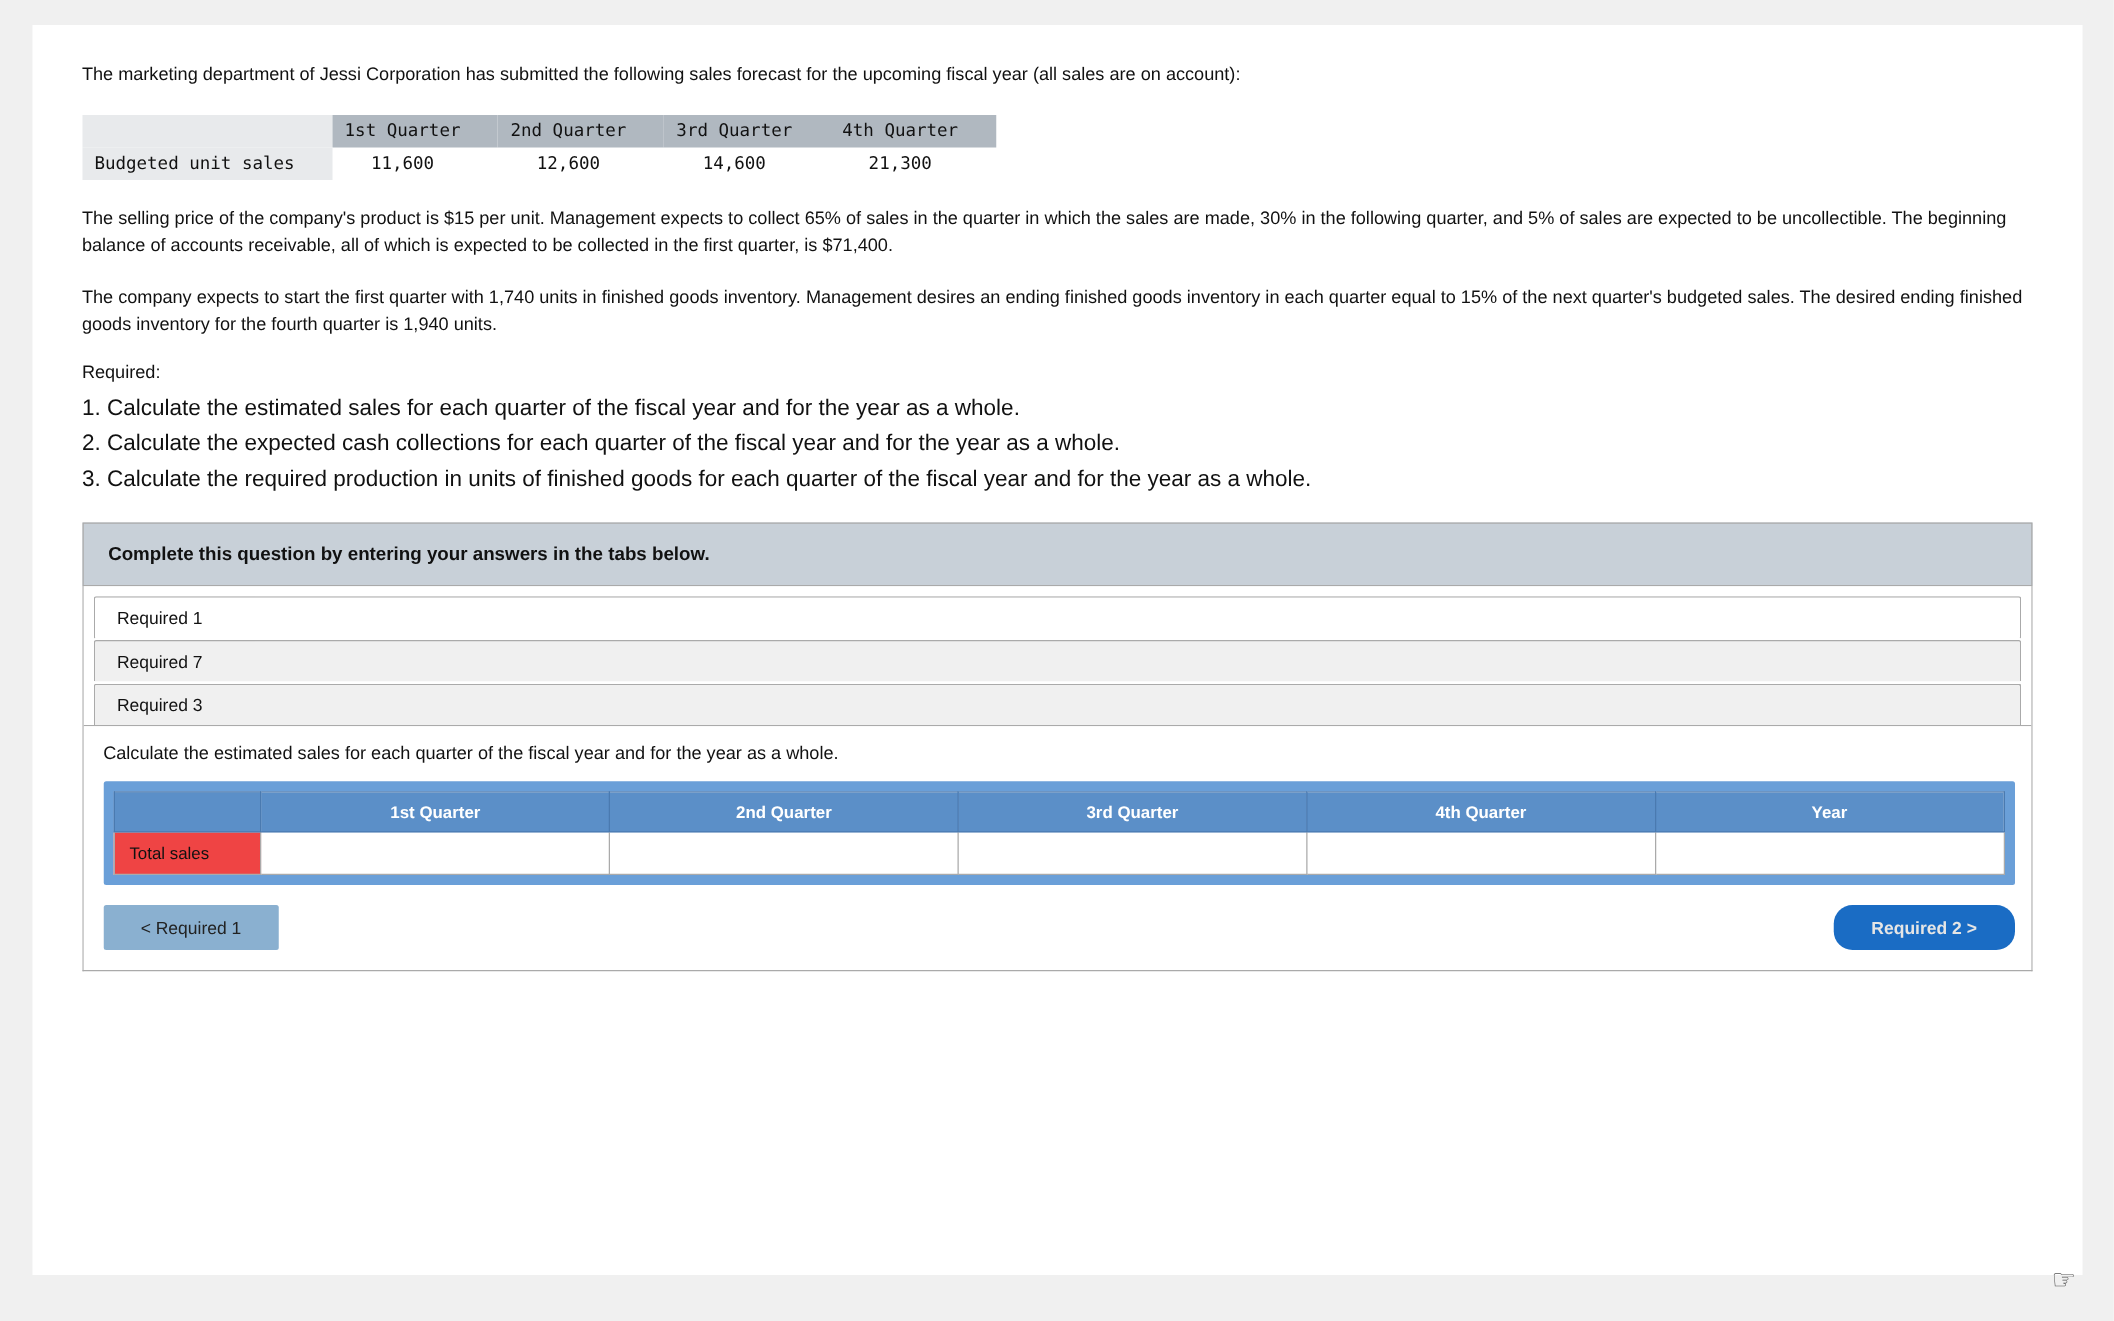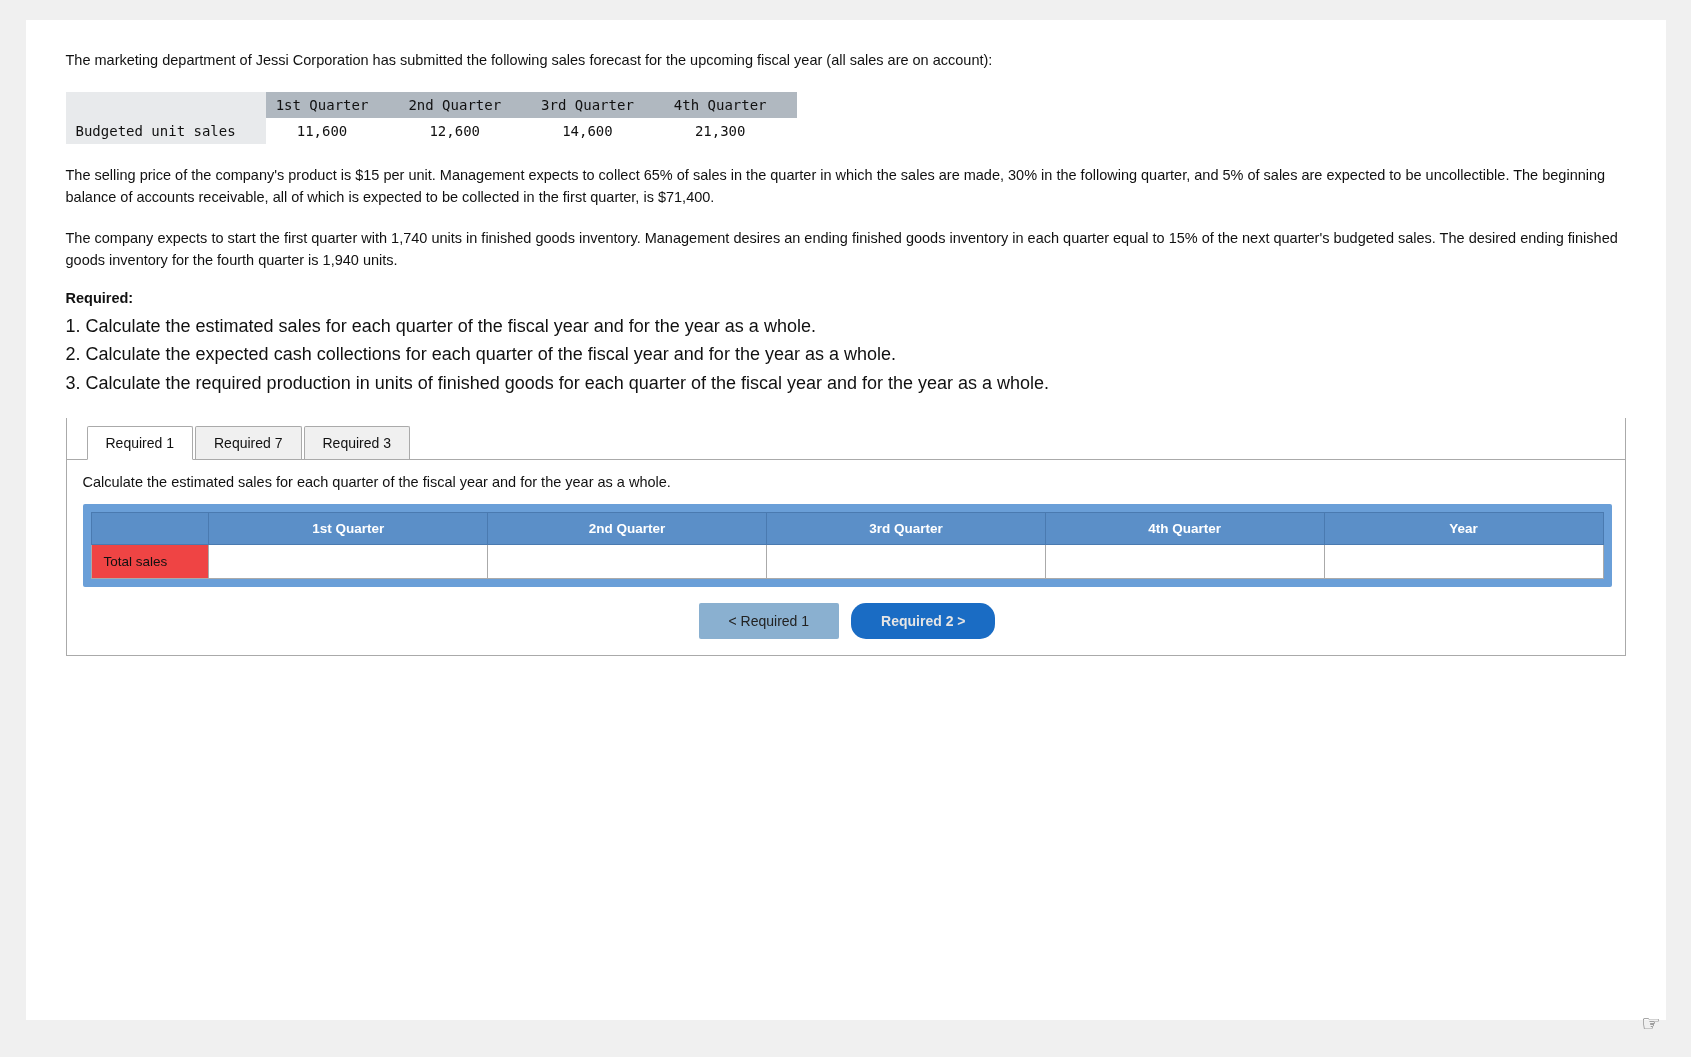--- a/index.html
+++ b/index.html
@@ -43,21 +43,21 @@
       text-align: left;
       padding-left: 10px;
       background: #e8eaec;
     }
     .paragraph {
       font-size: 14.5px;
       line-height: 1.55;
       margin-bottom: 18px;
     }
     .required-heading {
-      font-weight: bold;
+      font-weight: normal;
       font-size: 14.5px;
       margin-bottom: 6px;
       margin-top: 16px;
     }
     .required-list {
       font-size: 18px;
       line-height: 1.6;
       margin-bottom: 20px;
       list-style: none;
     }
@@ -74,22 +74,23 @@
     }
     
     .tabs-container {
       border: 1px solid #aaa;
       border-top: none;
     }
     .tabs-row {
       display: flex;
       border-bottom: 1px solid #aaa;
       background: #fff;
-      padding: 8px 8px 0 20px;
+      padding: 8px 8px 0 8px;
       gap: 2px;
+      flex-direction: column;
     }
     .tab {
       padding: 8px 18px;
       border: 1px solid #aaa;
       border-bottom: none;
       background: #f0f0f0;
       cursor: pointer;
       font-size: 14px;
       border-radius: 2px 2px 0 0;
     }
@@ -156,21 +157,21 @@
       border: none;
       outline: none;
       font-size: 13.5px;
       padding: 2px 4px;
       background: transparent;
     }
     
     .nav-buttons {
       display: flex;
       gap: 12px;
-      justify-content: center;
+      justify-content: space-between;
       margin-top: 4px;
     }
     .nav-btn {
       padding: 10px 30px;
       font-size: 14px;
       border: none;
       cursor: pointer;
       font-weight: normal;
       border-radius: 2px;
     }
@@ -226,20 +227,23 @@
 
   <p class="paragraph">The company expects to start the first quarter with 1,740 units in finished goods inventory. Management desires an ending finished goods inventory in each quarter equal to 15% of the next quarter's budgeted sales. The desired ending finished goods inventory for the fourth quarter is 1,940 units.</p>
 
   <p class="required-heading">Required:</p>
   <ul class="required-list">
     <li>1. Calculate the estimated sales for each quarter of the fiscal year and for the year as a whole.</li>
     <li>2. Calculate the expected cash collections for each quarter of the fiscal year and for the year as a whole.</li>
     <li>3. Calculate the required production in units of finished goods for each quarter of the fiscal year and for the year as a whole.</li>
   </ul>
 
+  <div class="complete-box">
+    <span class="complete-box-text">Complete this question by entering your answers in the tabs below.</span>
+  </div>
 
   <div class="tabs-container">
     <div class="tabs-row">
       <div class="tab active">Required 1</div>
       <div class="tab">Required 7</div>
       <div class="tab">Required 3</div>
     </div>
 
     <div class="tab-content">
       <p class="tab-description">Calculate the estimated sales for each quarter of the fiscal year and for the year as a whole.</p>

